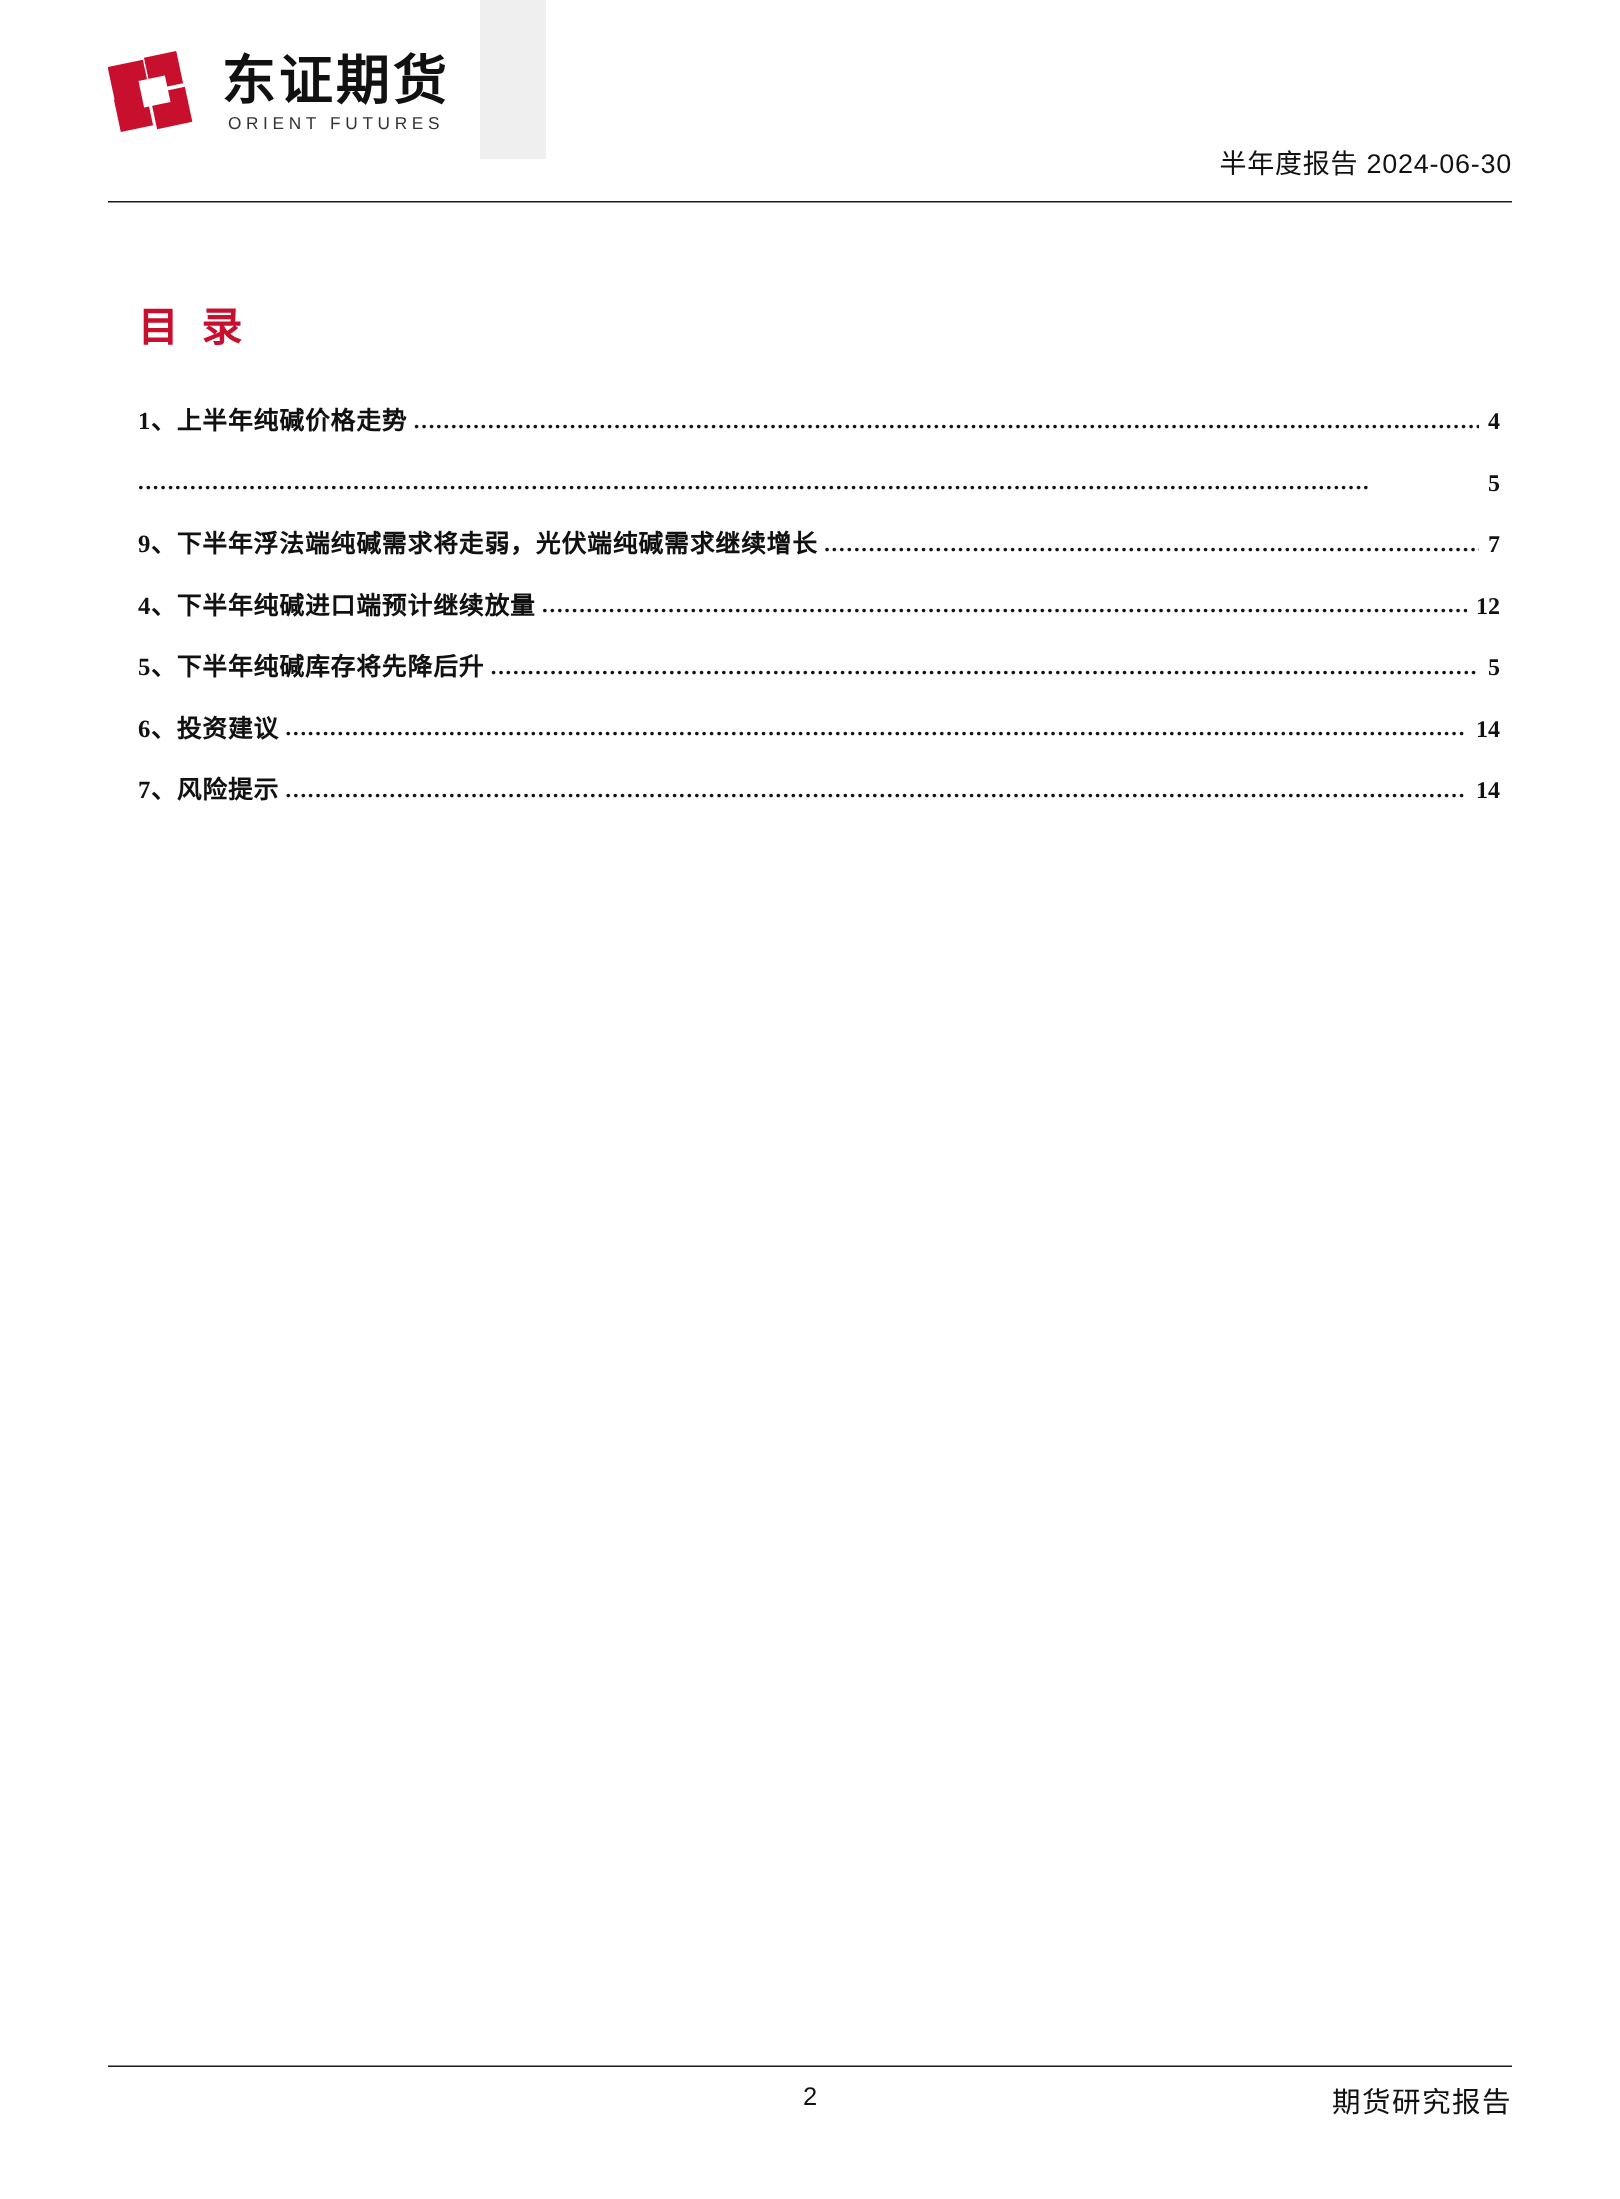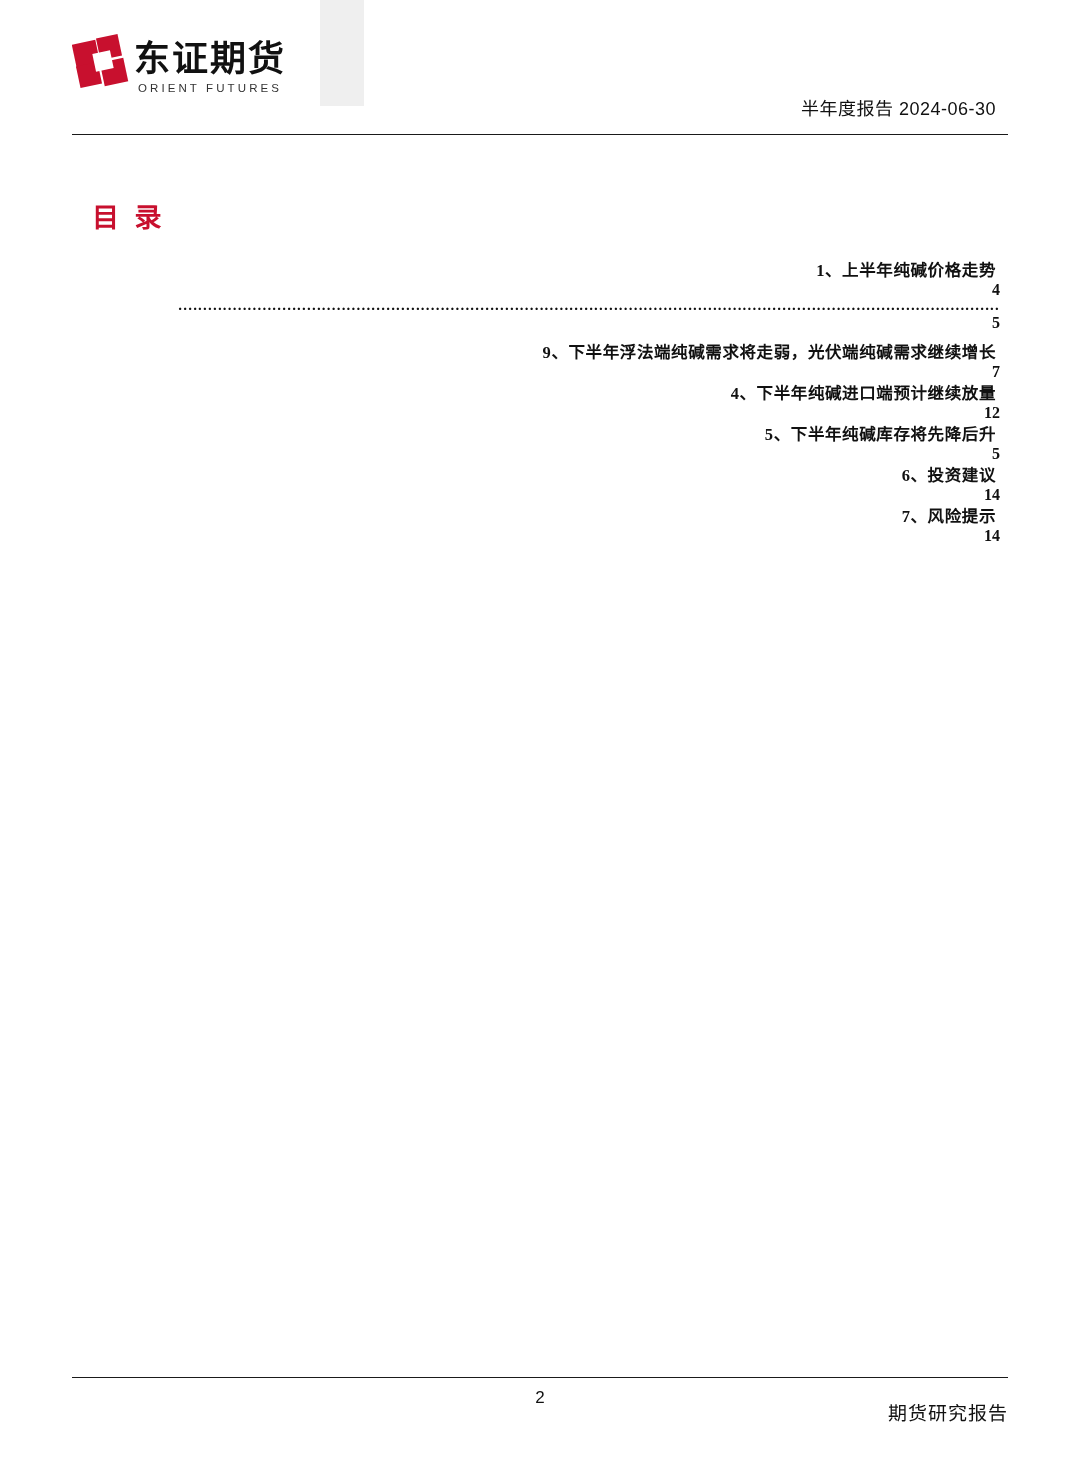--- a/index.html
+++ b/index.html
@@ -29,21 +29,22 @@
     top: 18px;
     left: 72px;
     right: 72px;
     height: 110px;
   }
   .logo-block {
     position: absolute;
     left: 0;
     top: 14px;
     display: flex;
-    align-items: flex-end;
+    align-items: center;
+    gap: 14px;
   }
   .logo-mark {
     width: 62px;
     height: 62px;
     position: relative;
   }
   .logo-mark svg { display: block; }
   .logo-text {
     display: flex;
     flex-direction: column;
@@ -68,21 +69,21 @@
   .header-tab {
     position: absolute;
     left: 248px;
     top: -18px;
     width: 44px;
     height: 106px;
     background: #efefef;
   }
   .header-right {
     position: absolute;
-    right: 12px;
+    right: 0;
     bottom: 8px;
     font-family: "Liberation Sans", "DejaVu Sans", sans-serif;
     font-size: 18px;
     color: #111;
     letter-spacing: 0.5px;
   }
   .header-rule {
     position: absolute;
     left: 72px;
     right: 72px;
@@ -115,21 +116,20 @@
   .toc-item {
     display: flex;
     align-items: flex-end;
     font-family: "Liberation Serif", "DejaVu Serif", serif;
     font-size: 16.5px;
     font-weight: 700;
     color: #111;
     height: 34px;
     margin-bottom: 7px;
     white-space: nowrap;
-    flex-direction: column;
   }
   .toc-label {
     letter-spacing: 0.6px;
     padding-right: 4px;
   }
   .toc-dots {
     flex: 1;
     overflow: hidden;
     white-space: nowrap;
     letter-spacing: 1.2px;
@@ -164,21 +164,21 @@
     left: 50%;
     transform: translateX(-50%);
     top: 2px;
     font-family: "Liberation Sans", "DejaVu Sans", sans-serif;
     font-size: 17px;
     color: #111;
   }
   .footer-right {
     position: absolute;
     right: 0;
-    top: 12px;
+    top: 0;
     font-family: "Liberation Serif", "DejaVu Serif", serif;
     font-size: 19px;
     letter-spacing: 1px;
     color: #111;
   }
 </style>
 </head>
 <body>
 
 <div class="page">

